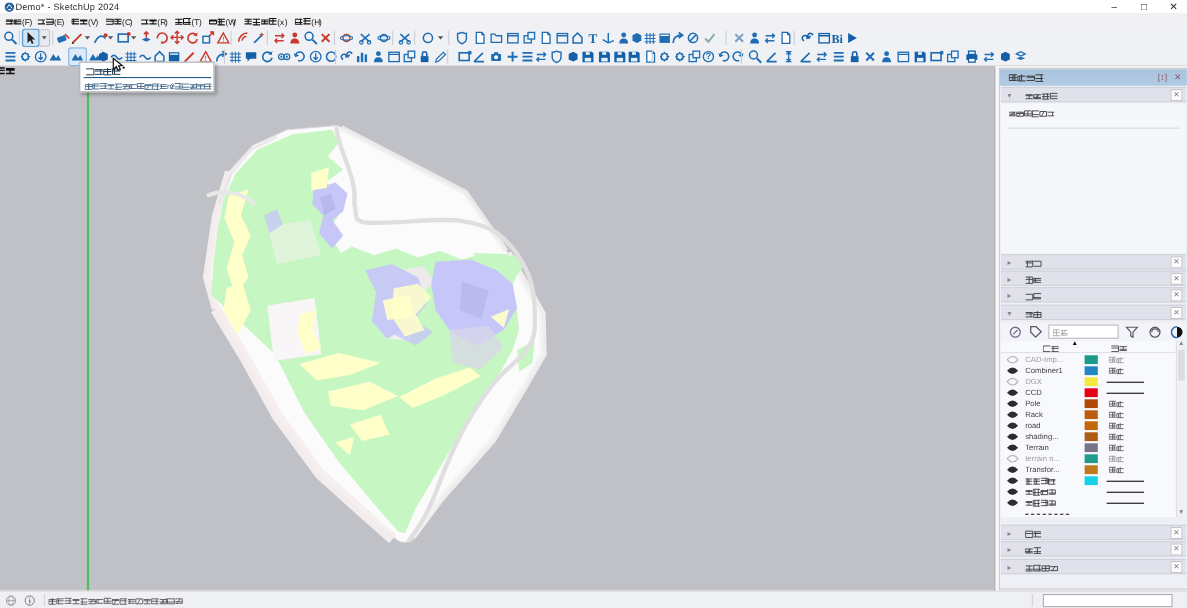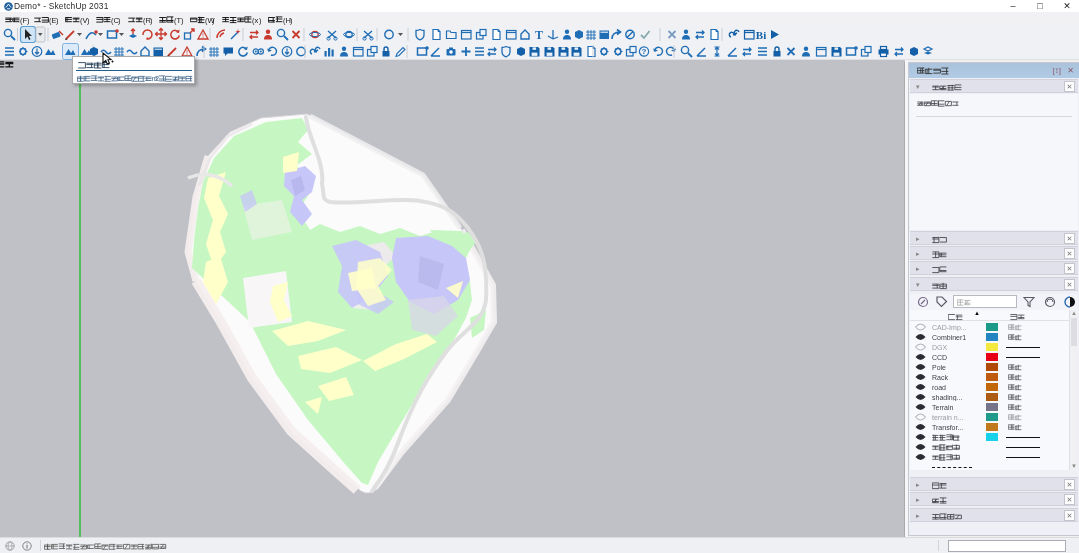--- a/index.html
+++ b/index.html
@@ -39,21 +39,21 @@
 #mbox{position:absolute;left:948px;top:2px;width:118px;height:12px;background:#fff;border:1px solid #ababb3}
 .vsep{position:absolute;top:2px;width:1px;height:11px;background:#d4d4d8}
 </style></head>
 <body>
 <div id="app">
 <div id="titlebar">
  <svg style="position:absolute;left:4px;top:2px" width="9" height="9" viewBox="0 0 9 9">
         <circle cx="4.5" cy="4.5" r="4.3" fill="#1e5f9e"></circle>
         <path d="M2,5.5 L4.5,2 L7,5.5 M3,6.8 L6,6.8" stroke="#fff" stroke-width="0.9" fill="none"></path>
       </svg>
- <span id="title">Demo* - SketchUp 2031</span>
+ <span id="title">Demo* - SketchUp 2024</span>
  <span class="winbtn" style="left:1007px">–</span>
  <span class="winbtn" style="left:1034px">□</span>
  <span class="winbtn" style="left:1061px">✕</span>
 </div>
 <div id="menubar">
       <svg style="position:absolute;left:5px;top:3px" width="25" height="9.5" viewBox="0 0 25 9.5">
         <path d="M0.3,3.1 L6.9,3.1 M0.3,6.7 L6.9,6.7 M0.3,4.4 L6.9,4.4 M5.2,3.1 L5.2,6.7" stroke="#141414" stroke-width="0.96" fill="none"></path>
         <path d="M7.8,3.1 L14.4,3.1 M7.8,6.7 L14.4,6.7 M7.8,4.8 L14.4,4.8 M9.4,3.1 L9.4,6.7 M7.8,3.1 L7.8,6.7" stroke="#141414" stroke-width="0.96" fill="none"></path>
         <text x="15.0" y="7.5" font-size="7.5" fill="#141414" font-family="Liberation Sans">(</text>
         <text x="17.6" y="7.5" font-size="7.5" fill="#141414" font-family="Liberation Sans">F</text>

